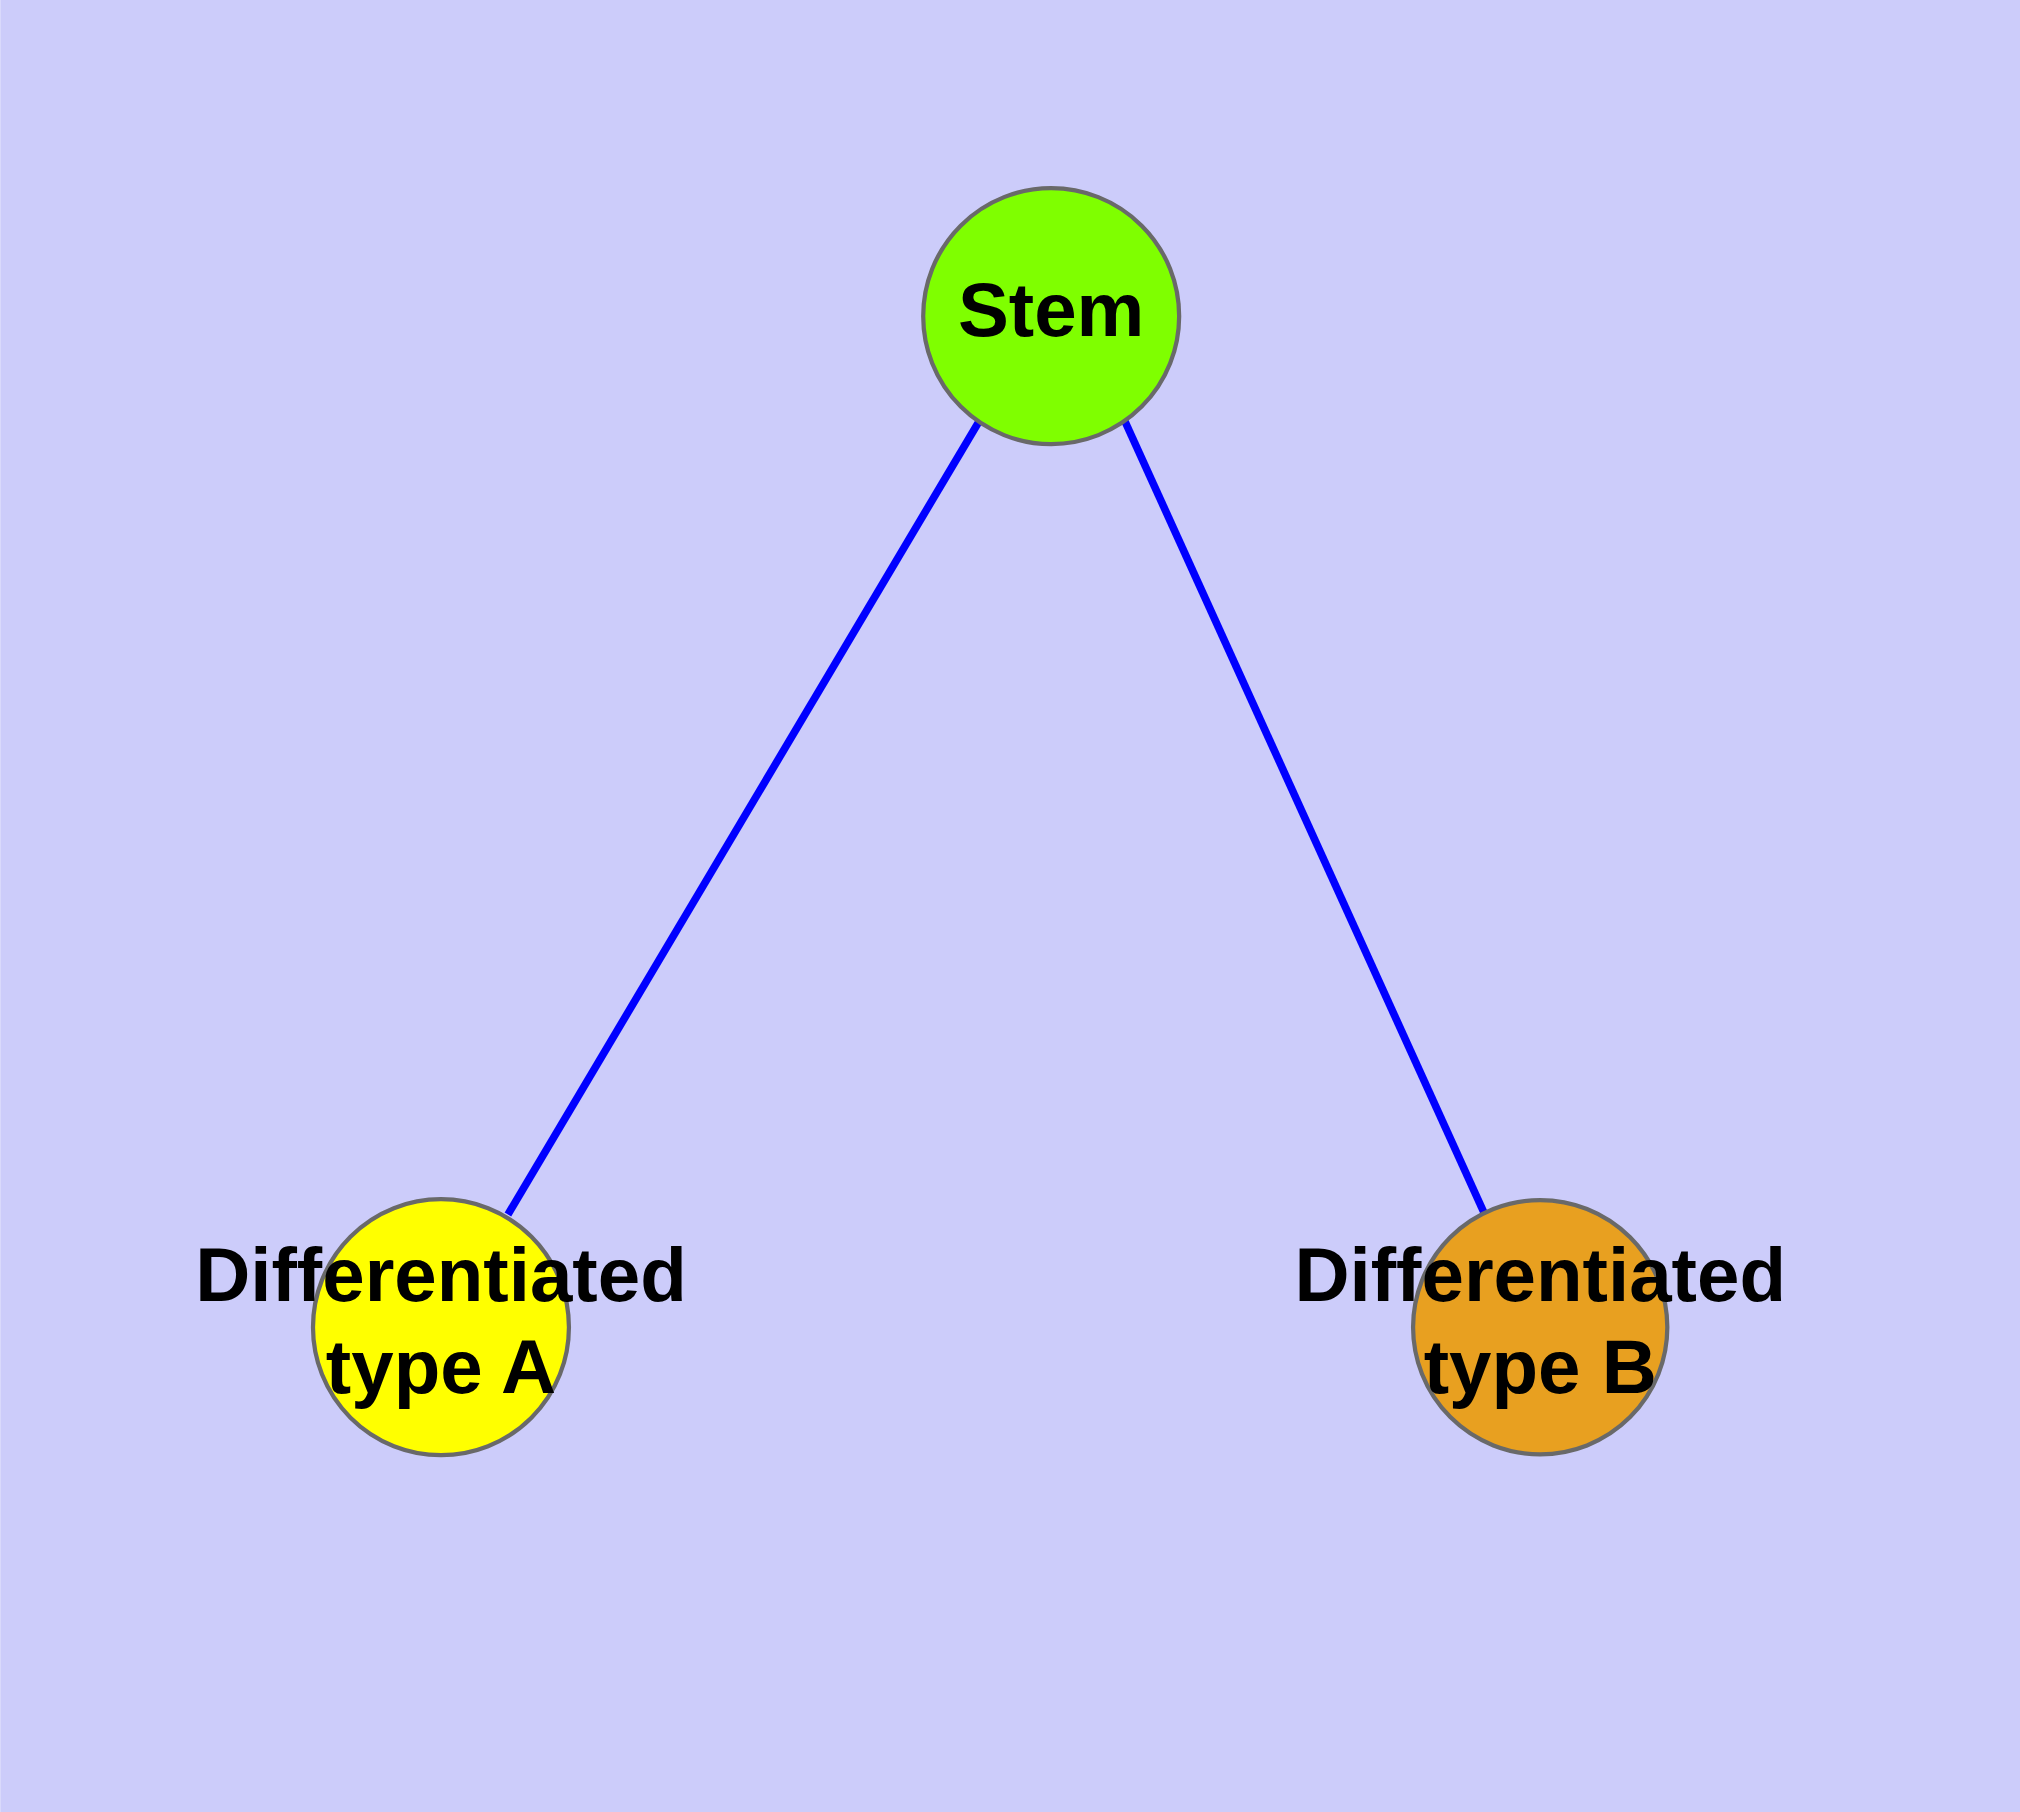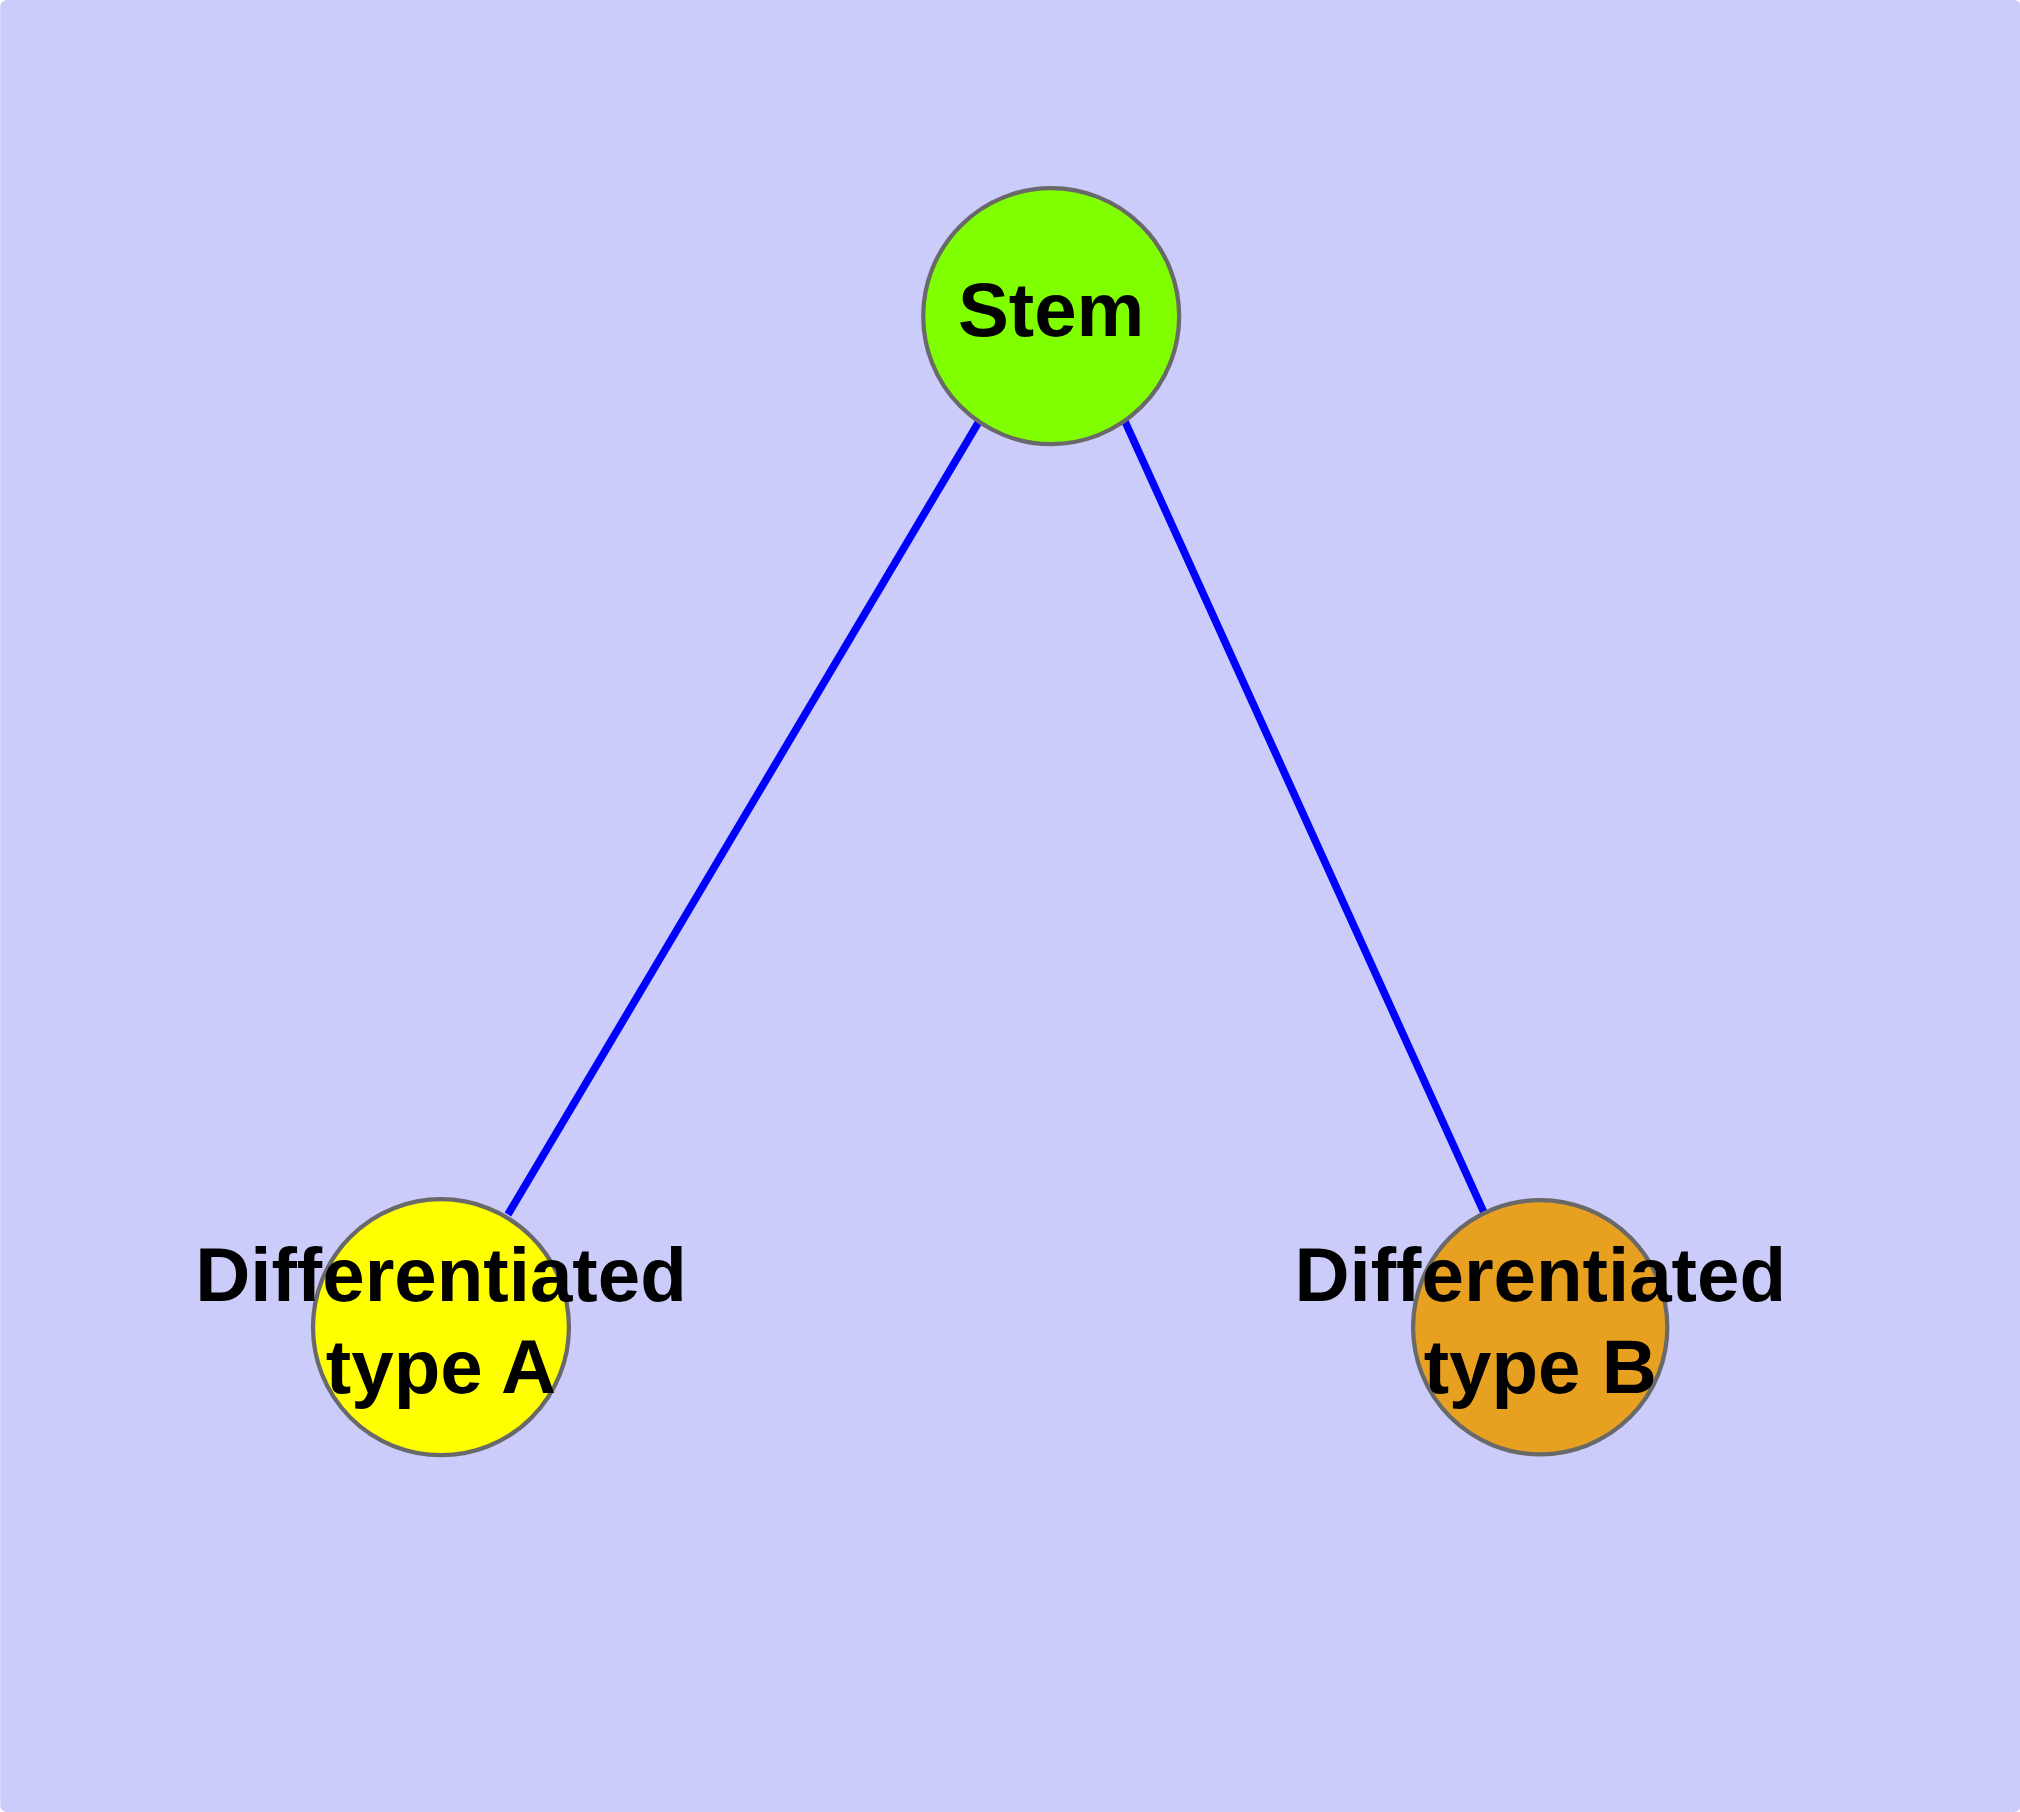--- a/index.html
+++ b/index.html
@@ -6,21 +6,20 @@
     margin: 0;
     padding: 0;
     background: #ffffff;
   }
   #canvas {
     position: relative;
     width: 2021px;
     height: 1812px;
     overflow: hidden;
     font-family: "Liberation Sans", sans-serif;
-    border-radius: 7px;
   }
   #graph-svg {
     position: absolute;
     top: 0;
     left: 0;
     width: 2021px;
     height: 1812px;
     display: block;
   }
   .node-label {

